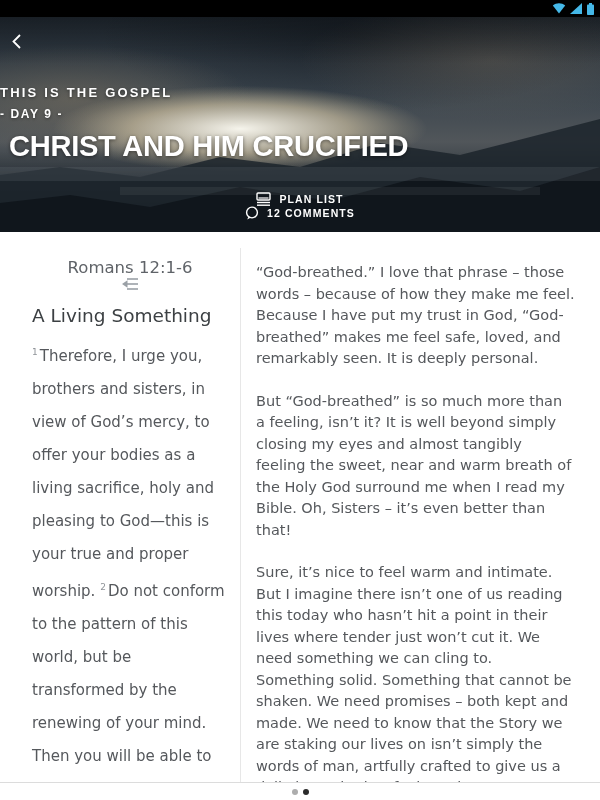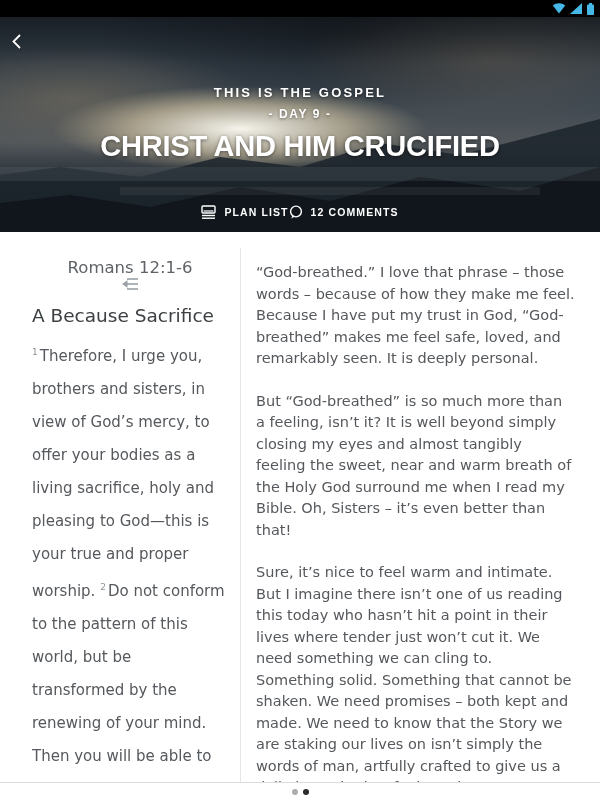--- a/index.html
+++ b/index.html
@@ -18,29 +18,29 @@
             radial-gradient(ellipse 240px 55px at 40% 52%, rgba(255,253,244,0.95), rgba(233,216,178,0.55) 45%, rgba(200,185,150,0.18) 68%, transparent 78%),
             radial-gradient(ellipse 300px 90px at 12% 38%, rgba(150,132,104,0.40), transparent 60%),
             radial-gradient(ellipse 320px 100px at 82% 20%, rgba(128,114,96,0.35), transparent 60%),
             radial-gradient(ellipse 400px 120px at 60% 8%, rgba(15,20,26,0.55), transparent 65%),
             linear-gradient(180deg, #232c35 0%, #3a444d 35%, #51565a 58%, #2a333b 78%, #161e26 100%);
   }
   .hero-shade { position:absolute; inset:0;
           background:linear-gradient(180deg, rgba(0,0,0,0.30) 0%, rgba(0,0,0,0) 22%, rgba(0,0,0,0) 62%, rgba(0,0,0,0.38) 100%); }
   .mountains { position:absolute; bottom:0; left:0; }
   .back-btn { position:absolute; top:10px; left:12px; width:28px; height:28px; display:flex; align-items:center; justify-content:flex-start; cursor:pointer; z-index:5; }
-  .hero-text { position:absolute; top:68px; left:0; width:100%; text-align:center; color:#fff; z-index:4; }
+  .hero-text { position:absolute; top:68px; left:0; width:100%; color:#fff; z-index:4; }
   .plan-name { font-family:"Liberation Sans", sans-serif; font-size:13px; font-weight:bold; letter-spacing:2.2px;
                text-shadow:0 1px 3px rgba(0,0,0,0.45); }
   .day-label { font-family:"Liberation Sans", sans-serif; font-size:12px; font-weight:bold; letter-spacing:1.6px;
                margin-top:7px; text-shadow:0 1px 3px rgba(0,0,0,0.45); }
   .day-title { font-family:"Liberation Sans", sans-serif; font-size:30px; font-weight:bold; letter-spacing:-0.3px;
                margin-top:8px; transform:scaleX(0.97); text-shadow:0 1px 4px rgba(0,0,0,0.5); white-space:nowrap; }
   .hero-bar { position:absolute; bottom:0; left:0; width:100%; height:40px; display:flex; align-items:center;
-              justify-content:center; padding:0 30px 0 30px; z-index:5; color:#fff; }
+              justify-content:flex-start; padding:0 30px 0 30px; z-index:5; color:#fff;flex-direction:column; }
   .hero-bar .bar-btn { display:flex; align-items:center; gap:8px; cursor:pointer;
               font-family:"Liberation Sans", sans-serif; font-size:10.5px; font-weight:bold; letter-spacing:1.1px; }
 
   
   .content { position:absolute; top:232px; left:0; width:600px; height:550px; background:#fff; overflow:hidden; }
   .col-divider { position:absolute; top:16px; left:240px; width:1px; height:534px; background:#e7e7e7; }
 
   .scripture-col { position:absolute; top:0; left:0; width:240px; height:550px; overflow:hidden; padding:26px 12px 0 32px; }
   .ref-row { display:flex; align-items:center; justify-content:space-between; margin-bottom:14px; cursor:pointer;flex-direction:column; }
   .ref-title { font-size:16.5px; color:#5f6368; }
@@ -125,21 +125,21 @@
       <div class="ref-row">
         <span class="ref-title">Romans 12:1-6</span>
         <svg width="18" height="14" viewBox="0 0 18 14">
           <line x1="6" y1="2" x2="17" y2="2" stroke="#9aa0a6" stroke-width="1.6"></line>
           <line x1="6" y1="7" x2="17" y2="7" stroke="#9aa0a6" stroke-width="1.6"></line>
           <line x1="6" y1="12" x2="17" y2="12" stroke="#9aa0a6" stroke-width="1.6"></line>
           <path d="M6.5 3.2 L1 7 L6.5 10.8 Z" fill="#9aa0a6"></path>
         </svg>
       </div>
       <div id="scripture-sections">
-          <div class="s-heading">A Because Sacrifice</div>
+          <div class="s-heading">A Living Something</div>
           <div class="verses"><span class="vnum">1</span><span>Therefore, I urge you, brothers and sisters, in view of God’s mercy, to offer your bodies as a living sacrifice, holy and pleasing to God—this is your true and proper worship. </span><span class="vnum">2</span><span>Do not conform to the pattern of this world, but be transformed by the renewing of your mind. Then you will be able to test and approve what God’s will is—his good, pleasing and perfect will.</span></div>
         </div>
     </div>
 
     <div class="devo-col">
       <div id="devo-paragraphs">
           <p>“God-breathed.” I love that phrase – those words – because of how they make me feel. Because I have put my trust in God, “God-breathed” makes me feel safe, loved, and remarkably seen. It is deeply personal.</p>
           <p>But “God-breathed” is so much more than a feeling, isn’t it? It is well beyond simply closing my eyes and almost tangibly feeling the sweet, near and warm breath of the Holy God surround me when I read my Bible. Oh, Sisters – it’s even better than that!</p>
           <p>Sure, it’s nice to feel warm and intimate. But I imagine there isn’t one of us reading this today who hasn’t hit a point in their lives where tender just won’t cut it. We need something we can cling to. Something solid. Something that cannot be shaken. We need promises – both kept and made. We need to know that the Story we are staking our lives on isn’t simply the words of man, artfully crafted to give us a daily boost in the “feel goods.”</p>
         </div>

